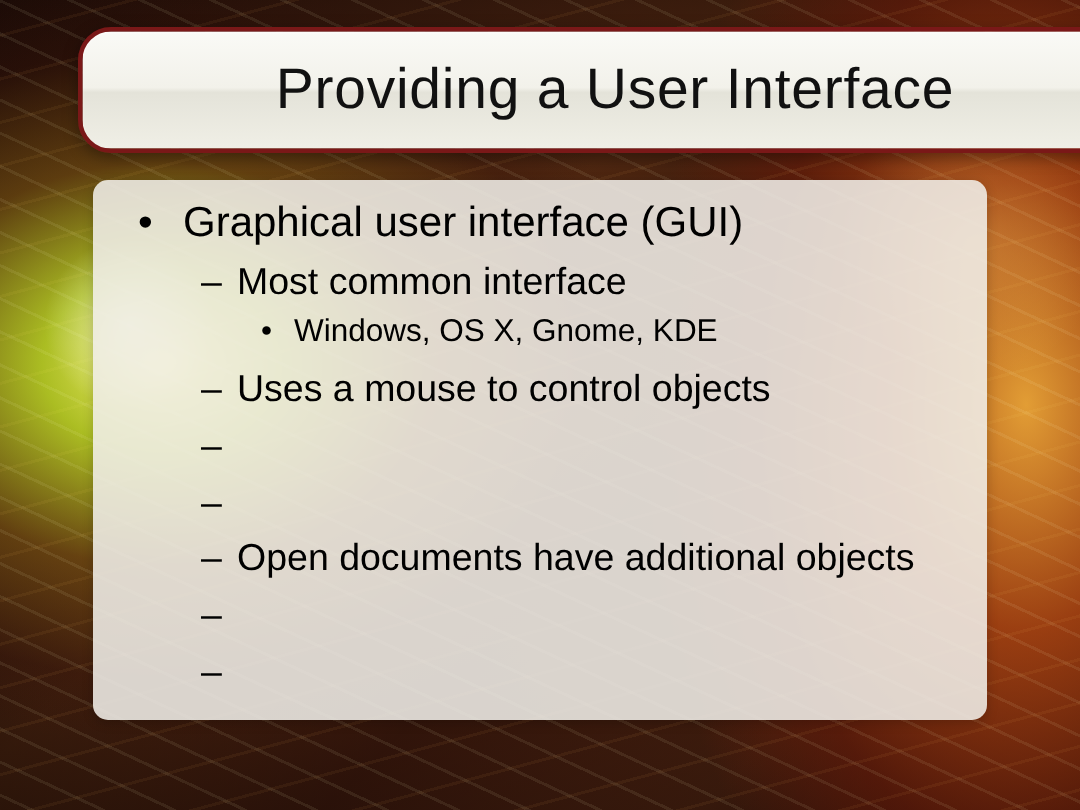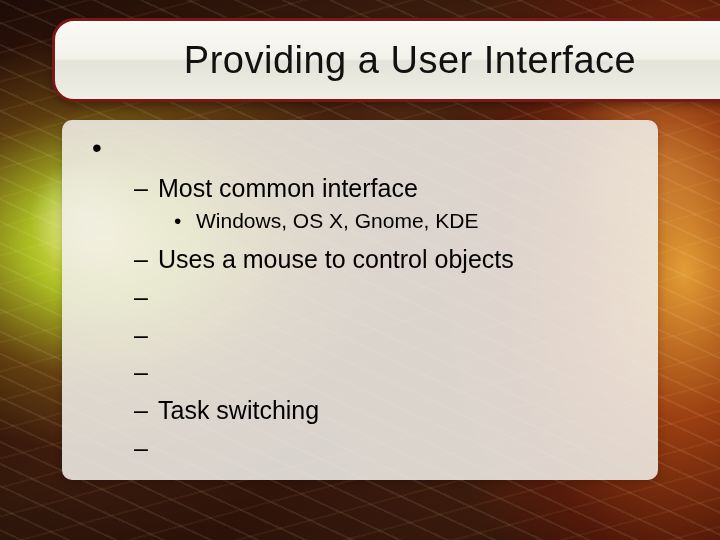--- a/index.html
+++ b/index.html
@@ -90,20 +90,21 @@
 
 <div class="title-bar">
   <div class="title-text">Providing a User Interface</div>
 </div>
 
 <div class="body">
 
   <div class="lvl1">
     <div class="lvl1-row">
       <span class="lvl1-bullet">•</span>
+      <span>Graphical user interface (GUI)</span>
     </div>
   </div>
 
   <div class="lvl2">
     <div class="lvl2-row">
       <span class="lvl2-dash">–</span>
       <span>Most common interface</span>
     </div>
   </div>
 
@@ -127,26 +128,26 @@
       </div>
     </div>
     <div class="lvl2">
       <div class="lvl2-row">
         <span class="lvl2-dash">–</span>
       </div>
     </div>
     <div class="lvl2">
       <div class="lvl2-row">
         <span class="lvl2-dash">–</span>
+        <span>Open documents have additional objects</span>
       </div>
     </div>
     <div class="lvl2">
       <div class="lvl2-row">
         <span class="lvl2-dash">–</span>
-        <span>Task switching</span>
       </div>
     </div>
     <div class="lvl2">
       <div class="lvl2-row">
         <span class="lvl2-dash">–</span>
       </div>
     </div>
   </div>
 
 </div>

